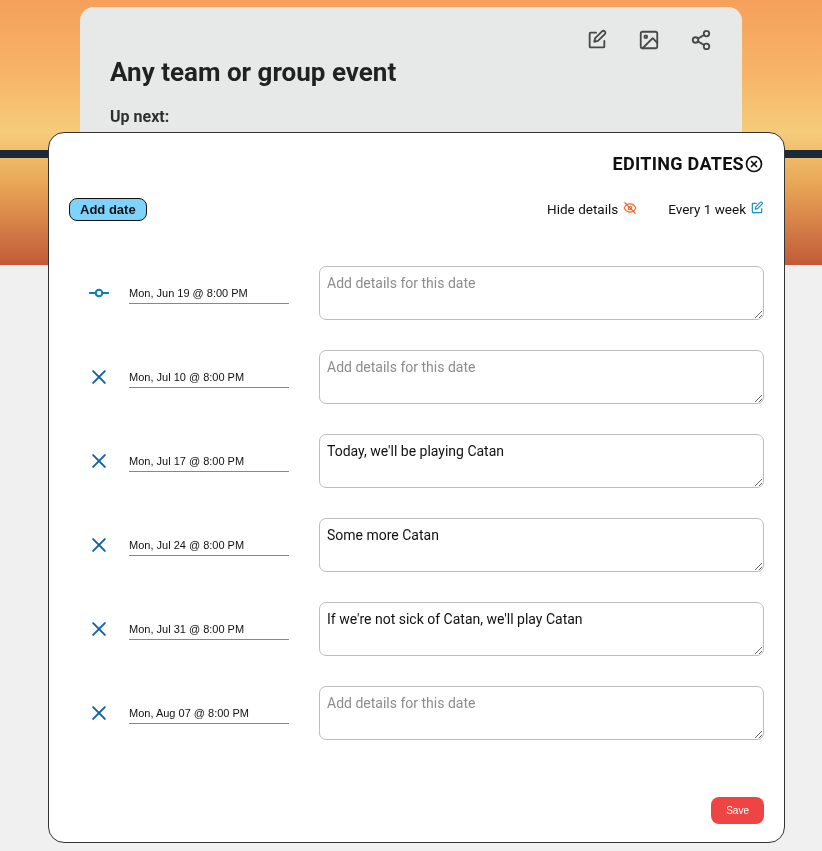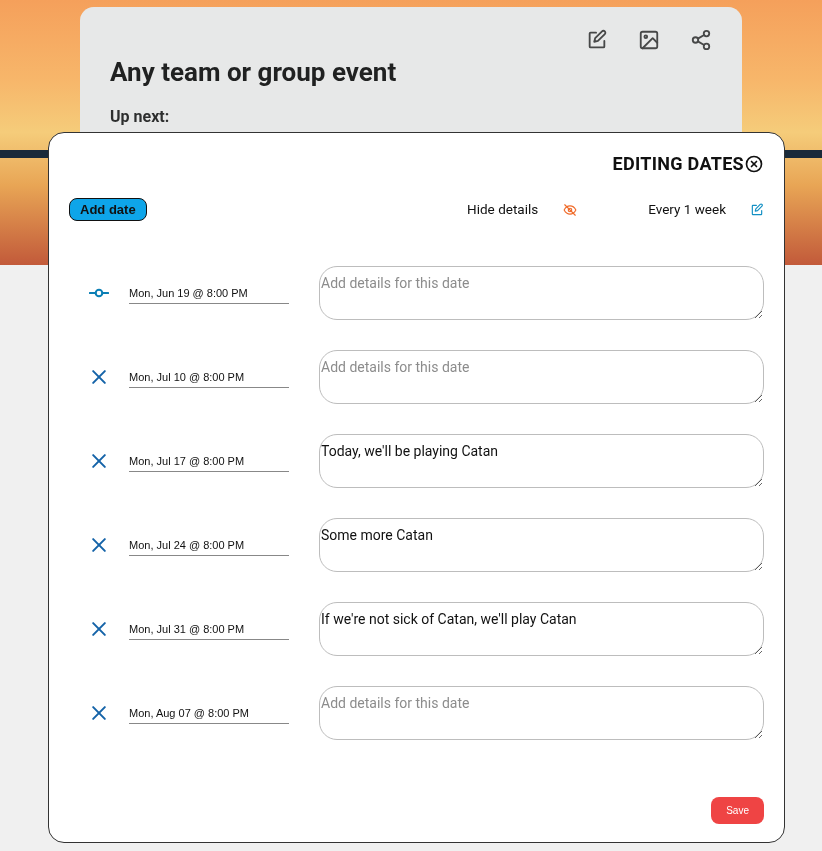--- a/index.html
+++ b/index.html
@@ -114,31 +114,31 @@
     .modal-controls {
       display: flex;
       align-items: center;
       justify-content: space-between;
       margin-bottom: 44px;
       height: 26px;
     }
     .add-date-btn {
       border: 1px solid #111;
       border-radius: 8px;
-      background: #0ea5e9;
+      background: #7dd3fc;
       padding: 3px 10px;
       font-size: 13px;
       font-weight: 600;
       cursor: pointer;
       color: #111;
     }
     .right-controls {
       display: flex;
-      align-items: flex-end;
-      gap: 24px;
+      align-items: flex-start;
+      gap: 4px;
     }
     .ctrl-text {
       font-size: 13.5px;
       color: #111;
     }
     .ctrl-gap {
       width: 22px;
     }
     .eye-icon {
       width: 16px;
@@ -181,22 +181,22 @@
       padding: 2px 0 4px 0;
       width: 160px;
       background: transparent;
       outline: none;
     }
     .details-box {
       flex: 1;
       min-height: 54px;
       max-height: 54px;
       border: 1px solid #bdbdbd;
-      border-radius: 18px;
-      padding: 8px 1px;
+      border-radius: 7px;
+      padding: 8px 7px;
       font-family: inherit;
       font-size: 14px;
       color: #111;
       resize: both;
       outline: none;
     }
     .details-box::placeholder {
       color: #8c8c8c;
     }
     .modal-footer {

